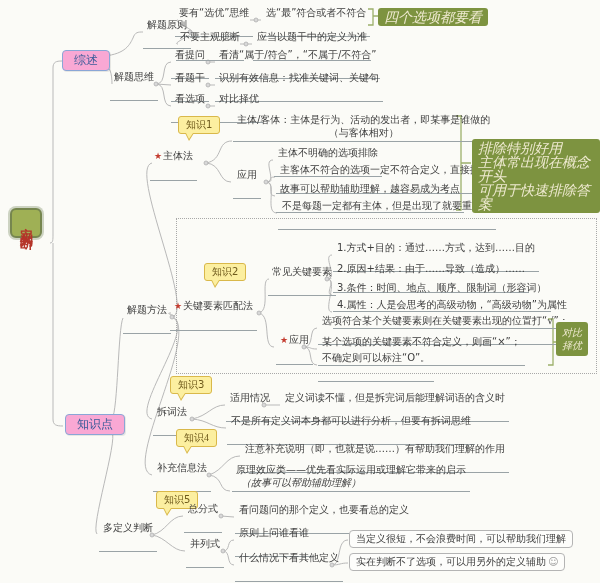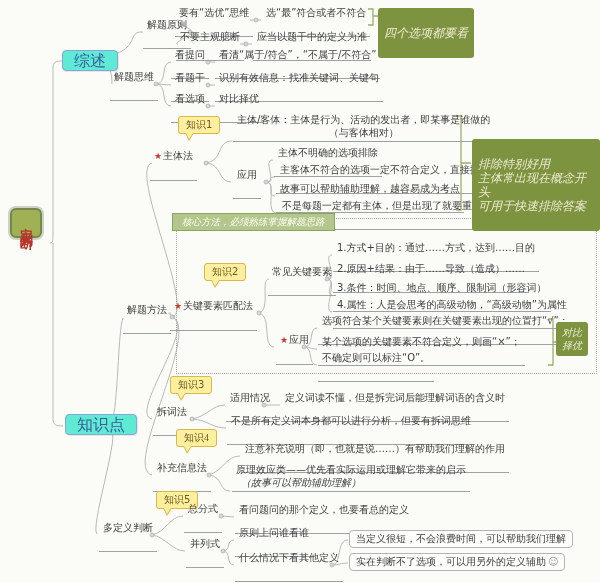--- a/index.html
+++ b/index.html
@@ -1,37 +1,37 @@
 <!DOCTYPE html>
 <html><head>
 <meta charset="utf-8">
 <style>
   html,body{margin:0;padding:0;background:#fbfbf7;}
   #canvas{position:relative;width:600px;height:583px;background:#fbfbf7;
           font-family:"DejaVu Sans",sans-serif;overflow:hidden;}
   svg.links{position:absolute;left:0;top:0;z-index:0;}
   .leaf{position:absolute;white-space:nowrap;font-size:10px;color:#3d3d3d;
         border-bottom:1px solid #9aa3a6;padding:0 4px 18px 4px;line-height:11px;z-index:2;}
-  .blue-box{position:absolute;background:#5eead4;border:1px solid #8aa6d6;border-radius:4px;
-        color:#3c5c99;font-size:16px;padding:3px 11px;line-height:13px;z-index:2;
+  .blue-box{position:absolute;background:#f9a8d4;border:1px solid #8aa6d6;border-radius:4px;
+        color:#3c5c99;font-size:12px;padding:3px 11px;line-height:13px;z-index:2;
         box-shadow:1px 1px 0 rgba(0,0,0,0.08);}
   .root-box{position:absolute;background:#9fb055;border:2px solid #76864f;border-radius:6px;
         box-shadow:0 0 0 2px #cdd3c2;color:#b5352a;font-weight:bold;font-size:13px;
         writing-mode:vertical-rl;text-orientation:upright;letter-spacing:3px;
         padding:7px 5px;z-index:2;}
   .callout{position:absolute;background:#fcefa0;border:1px solid #d9b84a;border-radius:3px;
         font-size:10px;color:#6f5b1c;padding:2px 7px;line-height:12px;z-index:2;}
   .callout::before{content:"";position:absolute;left:6px;bottom:-8px;width:0;height:0;
         border-style:solid;border-width:8px 5px 0 4px;
         border-color:#d9b84a transparent transparent transparent;}
   .callout::after{content:"";position:absolute;left:7px;bottom:-6px;width:0;height:0;
         border-style:solid;border-width:6px 4px 0 3px;
         border-color:#fcefa0 transparent transparent transparent;}
   .green-box{position:absolute;background:#7d9340;border-radius:3px;color:#efead0;
-        font-style:italic;font-size:12px;padding:18px 6px;line-height:14px;z-index:2;}
+        font-style:italic;font-size:14px;padding:2px 6px;line-height:14px;z-index:2;}
   .banner{position:absolute;background:#b3c68c;border:1px solid #8ba55e;color:#fdfdf2;
         font-style:italic;font-size:9.5px;padding:2px 9px;line-height:12px;z-index:3;
         white-space:nowrap;}
   .dotted-frame{position:absolute;border:1px dotted #a8a8a8;z-index:1;}
   .bordered{position:absolute;white-space:nowrap;font-size:10px;color:#3d3d3d;
         border:1px solid #b4b4b4;border-radius:4px;padding:2px 6px;background:#fdfdfb;
         line-height:12px;z-index:2;}
   .defblock{position:absolute;font-size:10px;color:#3d3d3d;line-height:13px;
         border-bottom:1px solid #9aa3a6;padding:0 4px 2px;white-space:nowrap;z-index:2;}
   .defblock .c{text-align:center;}
@@ -157,21 +157,20 @@
   <div class="leaf" style="left:274px;top:147px;">主体不明确的选项排除</div>
   <div class="leaf" style="left:276px;top:164px;">主客体不符合的选项一定不符合定义，直接排除</div>
   <div class="leaf" style="left:276px;top:183px;">故事可以帮助辅助理解，越容易成为考点</div>
   <div class="leaf" style="left:278px;top:200px;">不是每题一定都有主体，但是出现了就要重点看</div>
   <div class="green-box" style="left:472px;top:139px;">
     <div>排除特别好用</div>
     <div>主体常出现在概念开头</div>
     <div>可用于快速排除答案</div>
   </div>
 
-  <div class="banner" style="left:172px;top:213px;">核心方法，必须熟练掌握解题思路</div>
   <div class="callout" style="left:204px;top:263px;">知识2</div>
   <div class="leaf" style="left:170px;top:300px;"><span class="star">★</span><span>关键要素匹配法</span></div>
   <div class="leaf" style="left:268px;top:266px;">常见关键要素</div>
   <div class="leaf" style="left:333px;top:242px;">1.方式+目的：通过……方式，达到……目的</div>
   <div class="leaf" style="left:333px;top:263px;">2.原因+结果：由于……导致（造成）……</div>
   <div class="leaf" style="left:333px;top:282px;">3.条件：时间、地点、顺序、限制词（形容词）</div>
   <div class="leaf" style="left:333px;top:299px;">4.属性：人是会思考的高级动物，“高级动物”为属性</div>
   <div class="leaf" style="left:276px;top:334px;"><span class="star">★</span><span>应用</span></div>
   <div class="leaf" style="left:318px;top:315px;">选项符合某个关键要素则在关键要素出现的位置打“√”；</div>
   <div class="leaf" style="left:318px;top:336px;">某个选项的关键要素不符合定义，则画“×”；</div>

